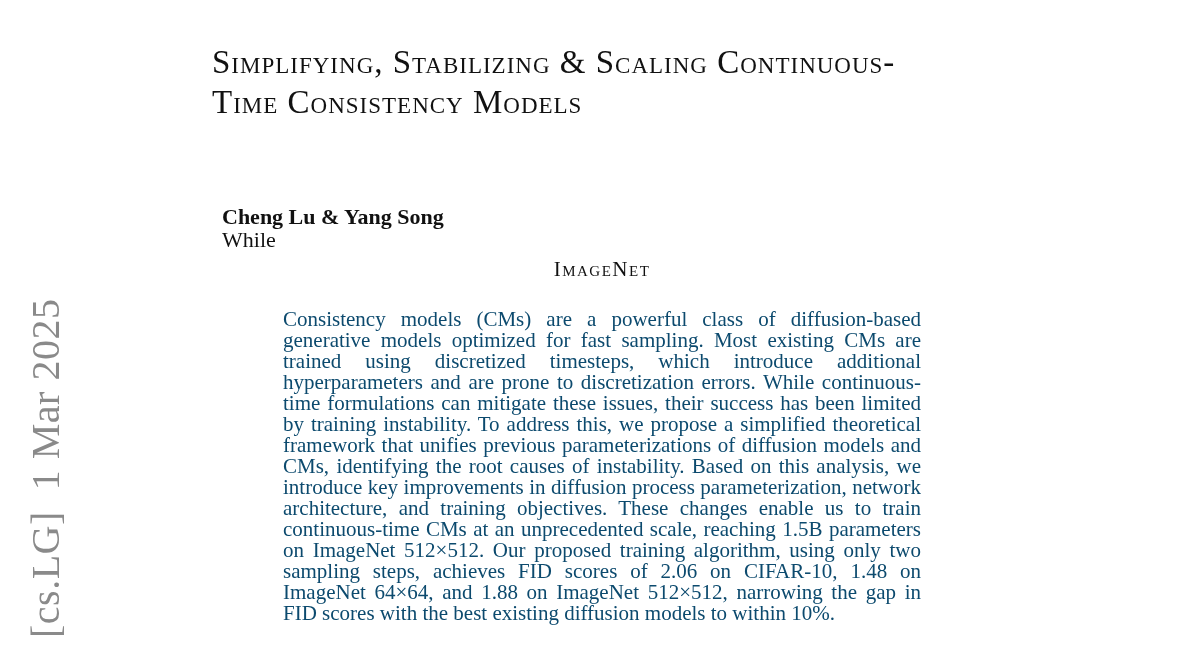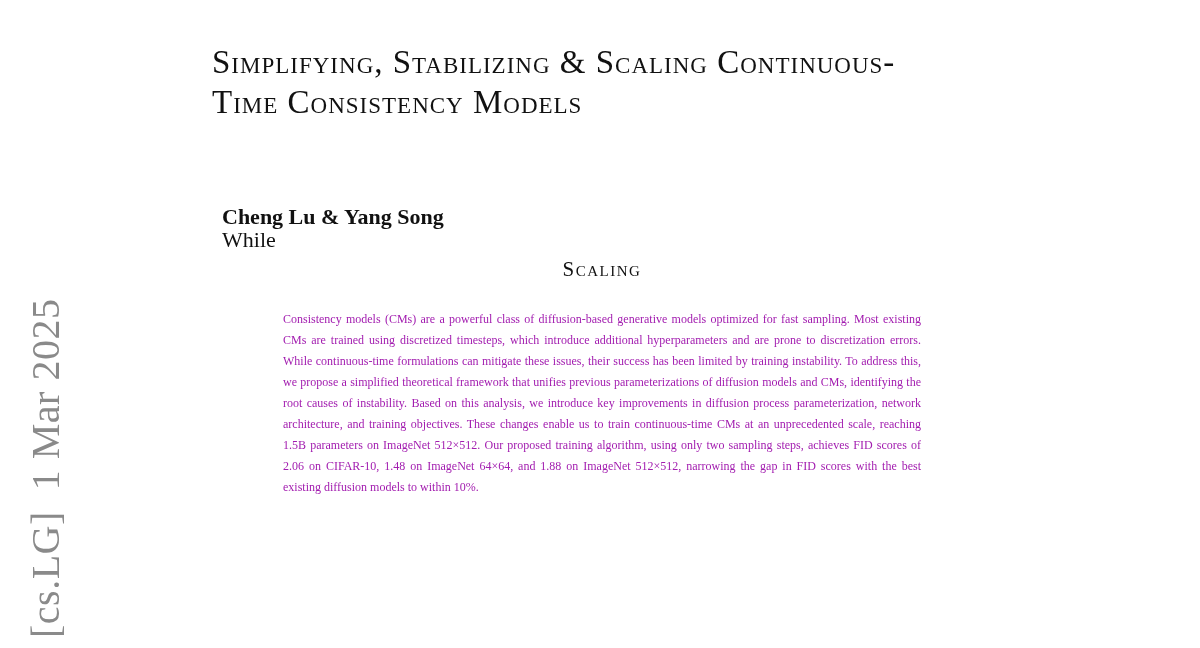--- a/index.html
+++ b/index.html
@@ -66,41 +66,41 @@
   }
   .abstract-heading {
     text-align: center;
     font-variant: small-caps;
     font-size: 21px;
     letter-spacing: 1.5px;
     margin-bottom: 27px;
     color: #111111;
   }
   .abstract-text {
-    font-size: 12px;
+    font-size: 21px;
     line-height: 21px;
     text-align: justify;
-    color: #a21caf;
+    color: #0c4a6e;
   }
 </style>
 </head>
 <body>
 
 <div class="page">
 
   <div class="arxiv-stamp">[cs.LG]&nbsp;&nbsp;1 Mar 2025</div>
 
   <h1 class="title">
     <span class="title-line">Simplifying, Stabilizing &amp; Scaling Continuous-</span>
     <span class="title-line">Time Consistency Models</span>
   </h1>
 
   <div class="authors-block">
     <div class="authors">Cheng Lu &amp; Yang Song</div>
     <div class="affiliation">While</div>
   </div>
 
   <div class="abstract">
-    <div class="abstract-heading">Scaling</div>
+    <div class="abstract-heading">ImageNet</div>
     <p class="abstract-text">Consistency models (CMs) are a powerful class of diffusion-based generative models optimized for fast sampling. Most existing CMs are trained using discretized timesteps, which introduce additional hyperparameters and are prone to discretization errors. While continuous-time formulations can mitigate these issues, their success has been limited by training instability. To address this, we propose a simplified theoretical framework that unifies previous parameterizations of diffusion models and CMs, identifying the root causes of instability. Based on this analysis, we introduce key improvements in diffusion process parameterization, network architecture, and training objectives. These changes enable us to train continuous-time CMs at an unprecedented scale, reaching 1.5B parameters on ImageNet 512×512. Our proposed training algorithm, using only two sampling steps, achieves FID scores of 2.06 on CIFAR-10, 1.48 on ImageNet 64×64, and 1.88 on ImageNet 512×512, narrowing the gap in FID scores with the best existing diffusion models to within 10%.</p>
   </div>
 
 </div>
 
 </body></html>

